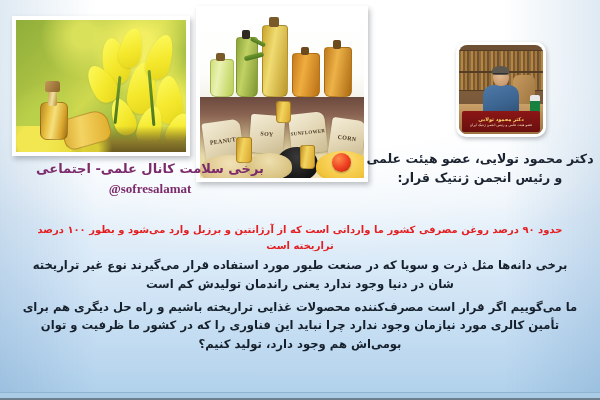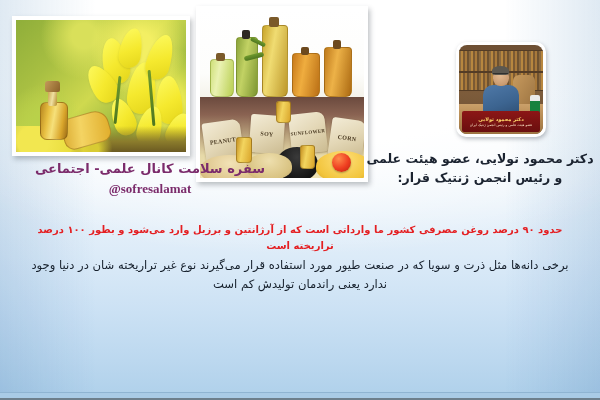--- a/index.html
+++ b/index.html
@@ -309,21 +309,21 @@
     color: #e41f22;
     font-size: 10px;
     font-weight: bold;
     line-height: 1.55;
     margin: 0 0 3px 0;
     padding: 0 6px;
   }
   .para {
     color: #16202c;
     font-size: 11.6px;
-    font-weight: normal;
+    font-weight: bold;
     line-height: 1.62;
     margin: 0 0 2px 0;
     padding: 0 4px;
   }
   .para.p2 { margin-top: 4px; }
 </style>
 </head>
 <body>
 
 <div id="poster">
@@ -431,25 +431,26 @@
       <div class="person-glasses"></div>
       <div class="flag"></div>
       <div class="lower-third">
         <div class="l1">دکتر محمود تولایی</div>
         <div class="l2">عضو هیئت علمی و رئیس انجمن ژنتیک ایران</div>
       </div>
     </div>
   </div>
 
   <div class="channel-caption">
-    <span class="cc-fa">سفره سلامت کانال علمی- اجتماعی</span>
+    <span class="cc-fa">برخی سلامت کانال علمی- اجتماعی</span>
     <span class="cc-en">@sofresalamat</span>
   </div>
 
   <div class="speaker-intro">دکتر محمود تولایی، عضو هیئت علمی و رئیس انجمن ژنتیک قرار:</div>
 
   <div class="body-block">
     <p class="headline">حدود ۹۰ درصد روغن مصرفی کشور ما وارداتی است که از آرژانتین و برزیل وارد می‌شود و بطور ۱۰۰ درصد تراریخته است</p>
     <p class="para p1">برخی دانه‌ها مثل ذرت و سویا که در صنعت طیور مورد استفاده قرار می‌گیرند نوع غیر تراریخته شان در دنیا وجود ندارد یعنی راندمان تولیدش کم است</p>
+    <p class="para p2">ما می‌گوییم اگر قرار است مصرف‌کننده محصولات غذایی تراریخته باشیم و راه حل دیگری هم برای تأمین کالری مورد نیازمان وجود ندارد چرا نباید این فناوری را که در کشور ما ظرفیت و توان بومی‌اش هم وجود دارد، تولید کنیم؟</p>
   </div>
 
   <div class="bottom-strip"></div>
 </div>
 
 </body></html>

